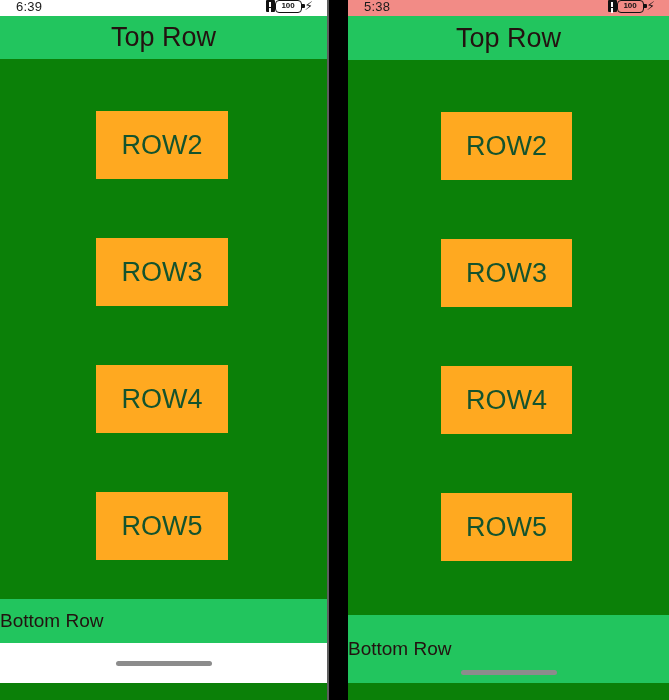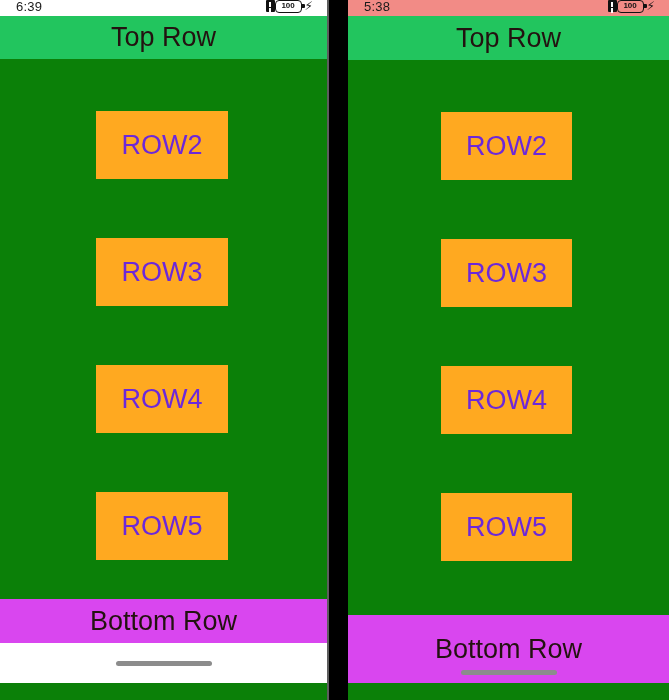--- a/index.html
+++ b/index.html
@@ -145,46 +145,46 @@
   }
   #content-left  { height: 540px; }
   #content-right { height: 555px; }
 
   .row-box {
     position: absolute;
     background: #ffa920;
     display: flex;
     align-items: center;
     justify-content: center;
-    color: #6d28d9;
+    color: #14532d;
     font-size: 27px;
     font-family: "Liberation Sans", sans-serif;
     box-sizing: border-box;
   }
   #panel-left .row-box  { left: 96px; width: 132px; height: 68px; }
   #panel-right .row-box { left: 93px; width: 131px; height: 68px; }
 
   #panel-left  .row-box:nth-of-type(1) { top: 52px; }
   #panel-left  .row-box:nth-of-type(2) { top: 179px; }
   #panel-left  .row-box:nth-of-type(3) { top: 306px; }
   #panel-left  .row-box:nth-of-type(4) { top: 433px; }
 
   #panel-right .row-box:nth-of-type(1) { top: 52px; }
   #panel-right .row-box:nth-of-type(2) { top: 179px; }
   #panel-right .row-box:nth-of-type(3) { top: 306px; }
   #panel-right .row-box:nth-of-type(4) { top: 433px; }
 
   
   .bottom-row {
-    background: #d946ef;
-    display: flex;
-    align-items: center;
-    justify-content: center;
+    background: #22c55e;
+    display: flex;
+    align-items: center;
+    justify-content: flex-start;
     color: #231210;
-    font-size: 27px;
+    font-size: 19px;
     font-family: "Liberation Sans", sans-serif;
   }
   #bottom-left  { height: 44px; }
   #bottom-right { height: 68px; position: relative; }
 
   
   #nav-left {
     height: 40px;
     background: #ffffff;
     display: flex;

